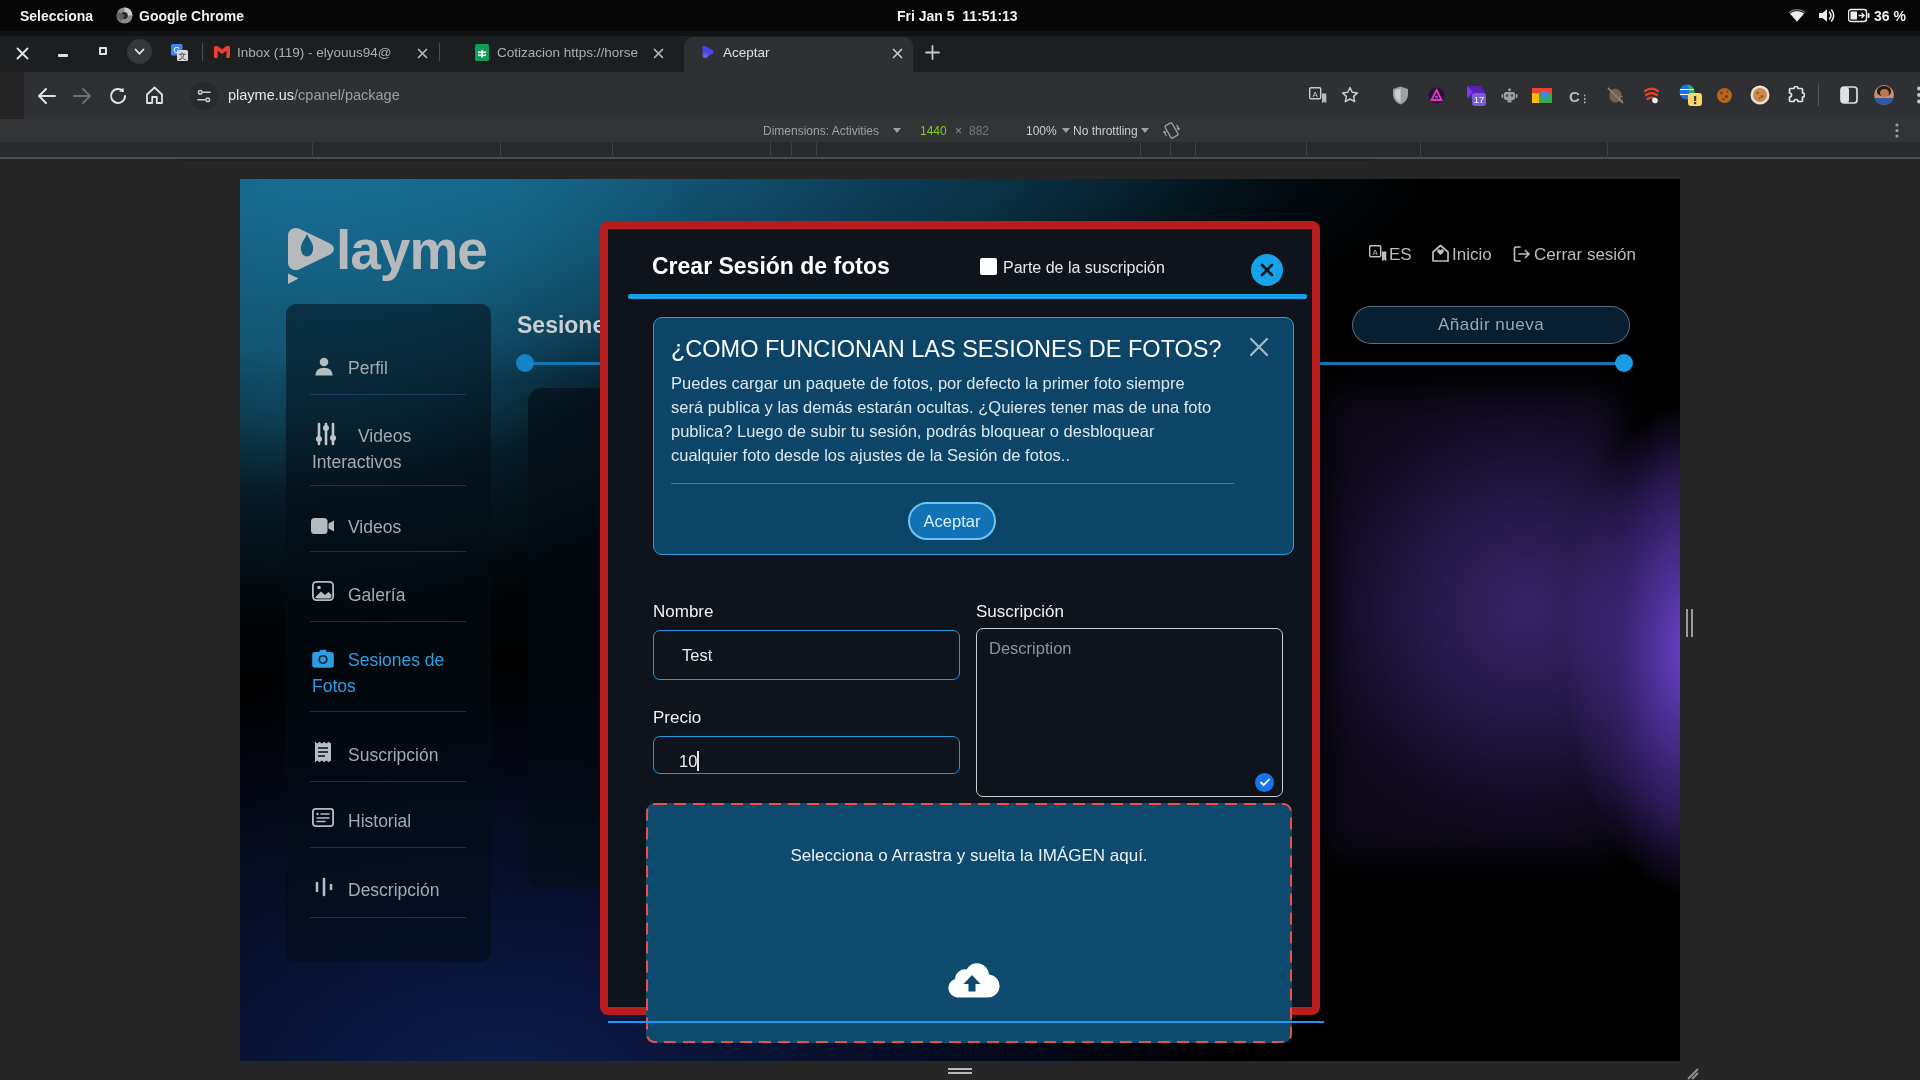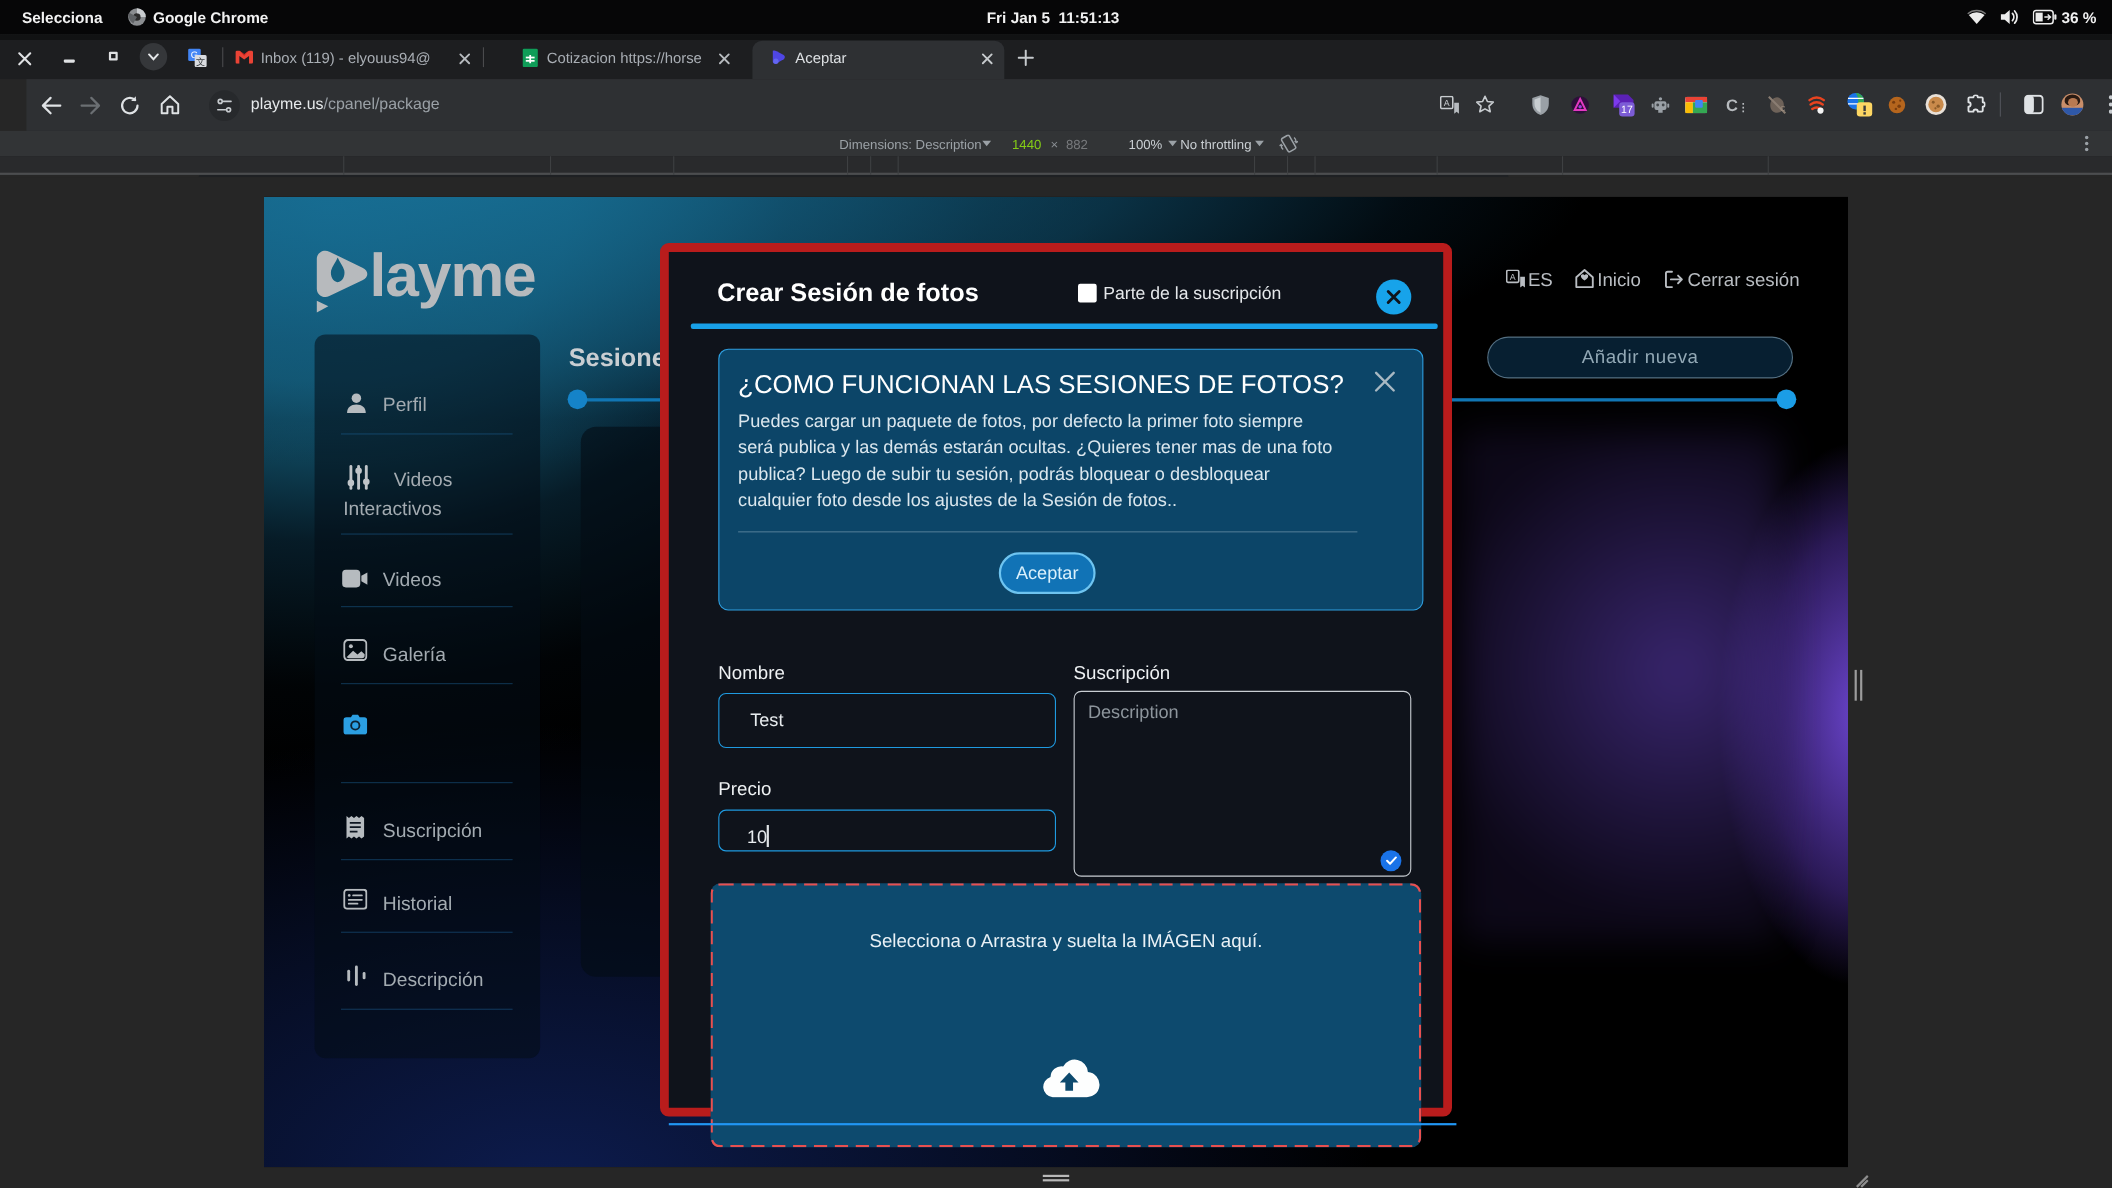--- a/index.html
+++ b/index.html
@@ -236,21 +236,21 @@
       <div class="abs" style="left:5.5px; top:4px; width:9px; height:8px; border-radius:50%; background:#b97a52;"></div>
       <div class="abs" style="left:0; top:13px; width:20px; height:7px; background:#2f58a8;"></div>
     </div>
     <svg class="abs" style="left:1893px; top:14px;" width="4" height="18" viewBox="0 0 4 18">
       <circle cx="2" cy="2.5" r="1.9" fill="#c7cbcf"></circle>
       <circle cx="2" cy="9" r="1.9" fill="#c7cbcf"></circle>
       <circle cx="2" cy="15.5" r="1.9" fill="#c7cbcf"></circle>
     </svg>
   </div>
   <div id="dtbar">
-    <div class="abs" style="left:763px; top:5px;">Dimensions: Description</div>
+    <div class="abs" style="left:763px; top:5px;">Dimensions: Activities</div>
     <div class="abs" style="left:893px; top:9px; width:0; height:0; border-left:4px solid transparent; border-right:4px solid transparent; border-top:5px solid #9ba1a6;"></div>
     <div class="abs" style="left:920px; top:5px; color:#84cc16;">1440</div>
     <div class="abs" style="left:955px; top:5px; color:#8b9095;">×</div>
     <div class="abs" style="left:969px; top:5px; color:#77797c;">882</div>
     <div class="abs" style="left:1026px; top:5px; color:#c9ced2;">100%</div>
     <div class="abs" style="left:1062px; top:9px; width:0; height:0; border-left:4px solid transparent; border-right:4px solid transparent; border-top:5px solid #9ba1a6;"></div>
     <div class="abs" style="left:1073px; top:5px; color:#c9ced2;">No throttling</div>
     <div class="abs" style="left:1141px; top:9px; width:0; height:0; border-left:4px solid transparent; border-right:4px solid transparent; border-top:5px solid #9ba1a6;"></div>
     <svg class="abs" style="left:1163px; top:3px;" width="17" height="17" viewBox="0 0 17 17">
       <g transform="rotate(-30 8.5 8.5)">
@@ -331,20 +331,21 @@
           <circle cx="7" cy="6.5" r="1.8" fill="#b6bbbf"></circle>
           <path d="M3 16.5 L9 10.5 L13 14 L16.5 11 L19.5 13.8 V15 A2.5 2.5 0 0 1 17 17.5 L5 17.5 Z" fill="#b6bbbf"></path>
         </svg>
         <div class="abs nav" style="left:62px; top:278px;">Galería</div>
         <div class="seph" style="left:24px; top:317px; width:156px;"></div>
         <svg class="abs" style="left:26px; top:345px;" width="22" height="19" viewBox="0 0 22 19" fill="#2b9fe2">
           <path d="M7 3 L8.5 0.8 H13.5 L15 3 H19 A2.8 2.8 0 0 1 21.8 5.8 V16 A2.8 2.8 0 0 1 19 18.8 H3 A2.8 2.8 0 0 1 0.2 16 V5.8 A2.8 2.8 0 0 1 3 3 Z"></path>
           <circle cx="11" cy="10.5" r="4.6" fill="#0c2332"></circle>
           <circle cx="11" cy="10.5" r="2.9" fill="#2b9fe2"></circle>
         </svg>
+        <div class="abs nav active" style="left:0; top:343px; width:205px;"><span style="margin-left:62px;">Sesiones de</span><br><span style="margin-left:26px;">Fotos</span></div>
         <div class="seph" style="left:24px; top:407px; width:156px;"></div>
         <svg class="abs" style="left:28px; top:437px;" width="18" height="22" viewBox="0 0 18 22" fill="#b6bbbf">
           <path d="M1 0.8 L3.2 2.6 L5.5 0.8 L7.8 2.6 L10.1 0.8 L12.4 2.6 L14.7 0.8 L17 2.6 V19.4 L14.7 21.2 L12.4 19.4 L10.1 21.2 L7.8 19.4 L5.5 21.2 L3.2 19.4 L1 21.2 Z"></path>
           <g stroke="#0e1621" stroke-width="1.6">
             <line x1="4" y1="7" x2="14" y2="7"></line>
             <line x1="4" y1="11" x2="14" y2="11"></line>
             <line x1="4" y1="15" x2="11" y2="15"></line>
           </g>
         </svg>
         <div class="abs nav" style="left:62px; top:438px;">Suscripción</div>

